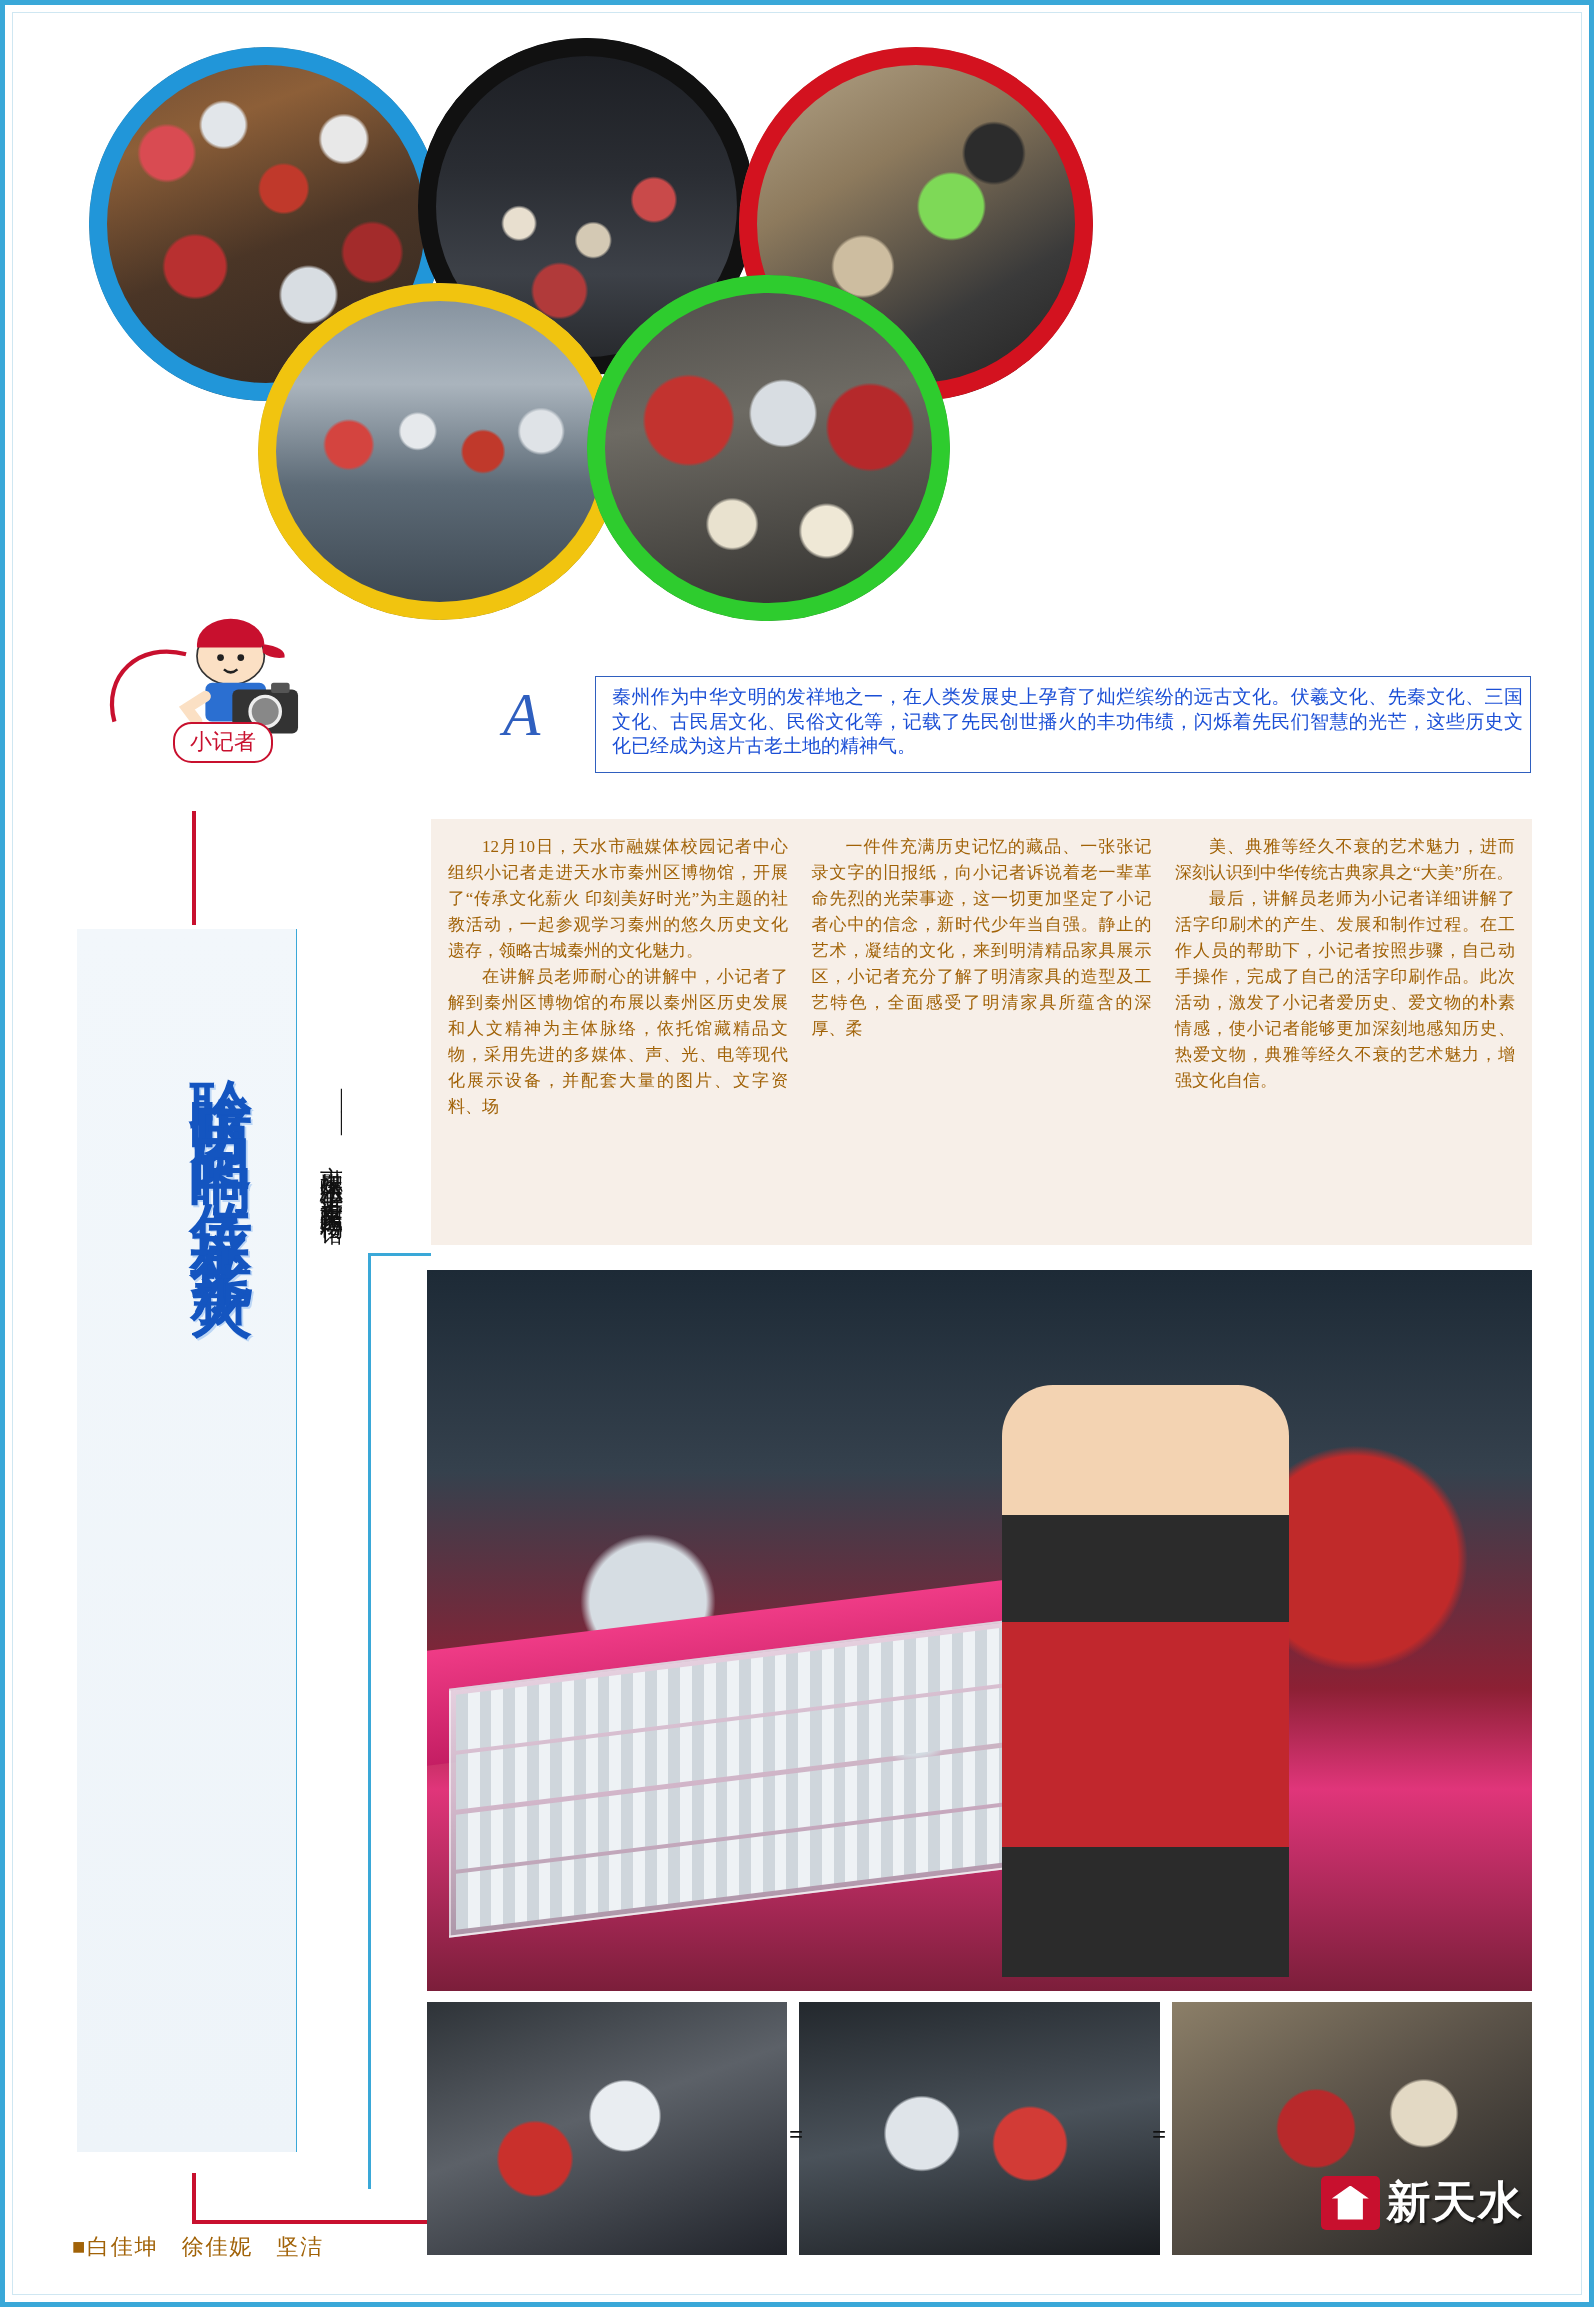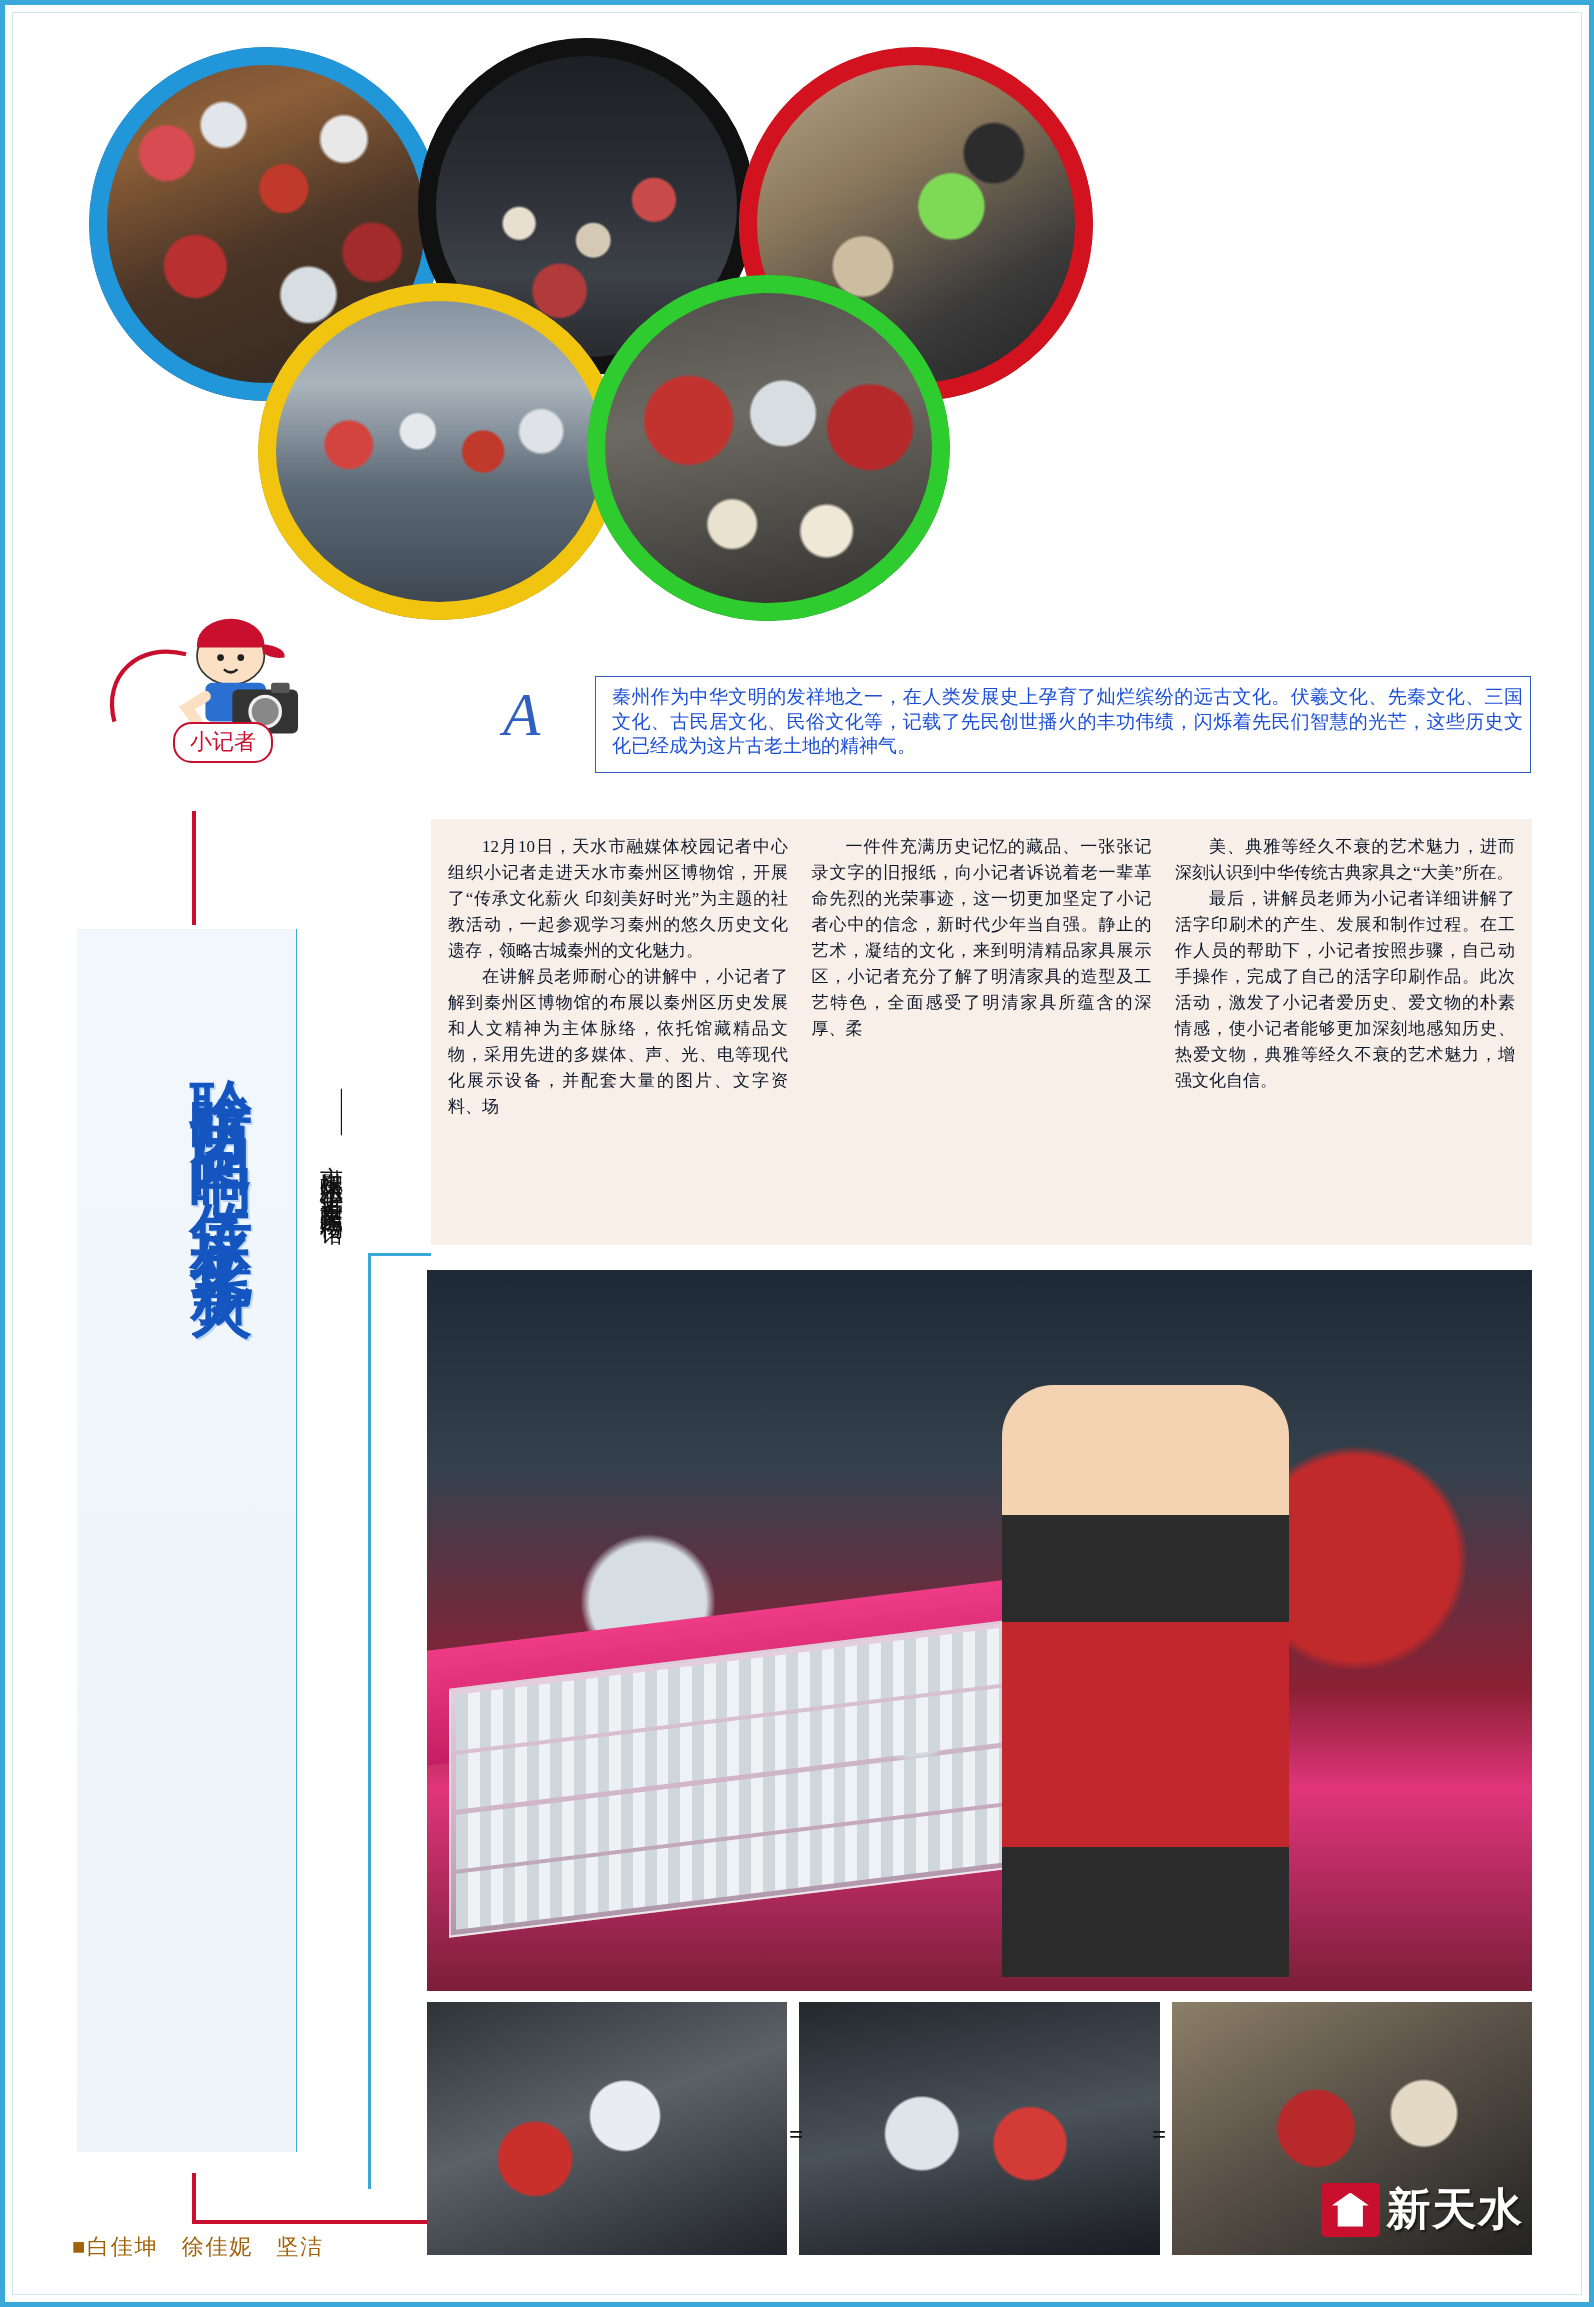--- a/index.html
+++ b/index.html
@@ -111,21 +111,21 @@
   .article{
     position:absolute;left:426px;top:814px;width:1101px;height:426px;
     background:#f7efe8;
     box-sizing:border-box;
     padding:15px 17px;
   }
   .cols{display:flex;gap:23.6px;height:100%;}
   .col{flex:1;}
   .col p{
     margin:0 0 0 0;
-    font-size:17px;line-height:26px;color:#0f172a;
+    font-size:17px;line-height:26px;color:#a16207;
     text-align:justify;text-indent:2em;
     font-family:"Liberation Serif",serif;
   }
 
   
   .title-panel{
     position:absolute;left:72px;top:924px;width:337px;height:1291px;
   }
   .title-bg{
     position:absolute;left:0;top:0;width:219px;height:1223px;
@@ -205,21 +205,21 @@
       radial-gradient(circle at 34% 52%, #dfe4e9 0 13%, transparent 14%),
       radial-gradient(circle at 64% 56%, #d23b36 0 13%, transparent 14%),
       linear-gradient(170deg,#23282d 0%,#4a525a 50%,#191c20 100%);}
   .s3{background:
       radial-gradient(circle at 40% 50%, #b8292b 0 15%, transparent 16%),
       radial-gradient(circle at 70% 44%, #e3d9c4 0 11%, transparent 12%),
       linear-gradient(150deg,#8c7f68 0%,#5a5248 45%,#232323 100%);}
   .eq{position:absolute;width:22px;height:22px;top:118px;color:#111;font-size:25px;font-weight:bold;text-align:center;}
 
   .logo-badge{
-    position:absolute;right:8.4px;bottom:16px;
+    position:absolute;right:8.4px;bottom:23px;
     display:flex;align-items:center;gap:6.7px;
   }
   .logo-mark{
     width:59px;height:54px;background:#c8102e;border-radius:5px;
     position:relative;
   }
   .logo-mark:after{
     content:"";position:absolute;left:11px;top:10px;width:37px;height:34px;
     background:#fff;clip-path:polygon(50% 0,100% 38%,84% 38%,84% 100%,16% 100%,16% 38%,0 38%);
   }

